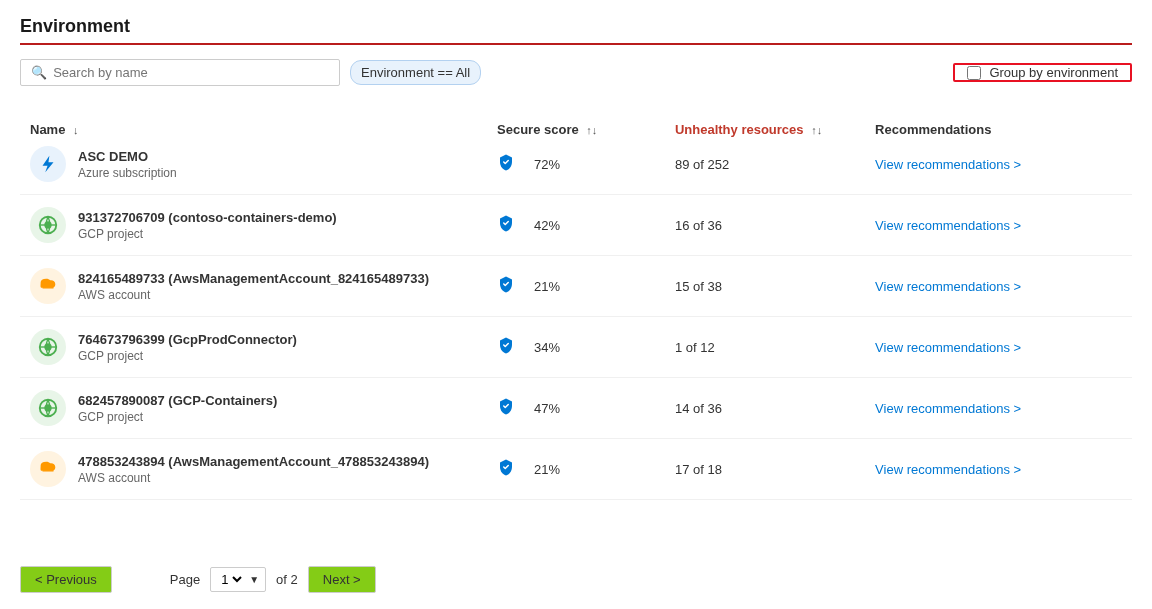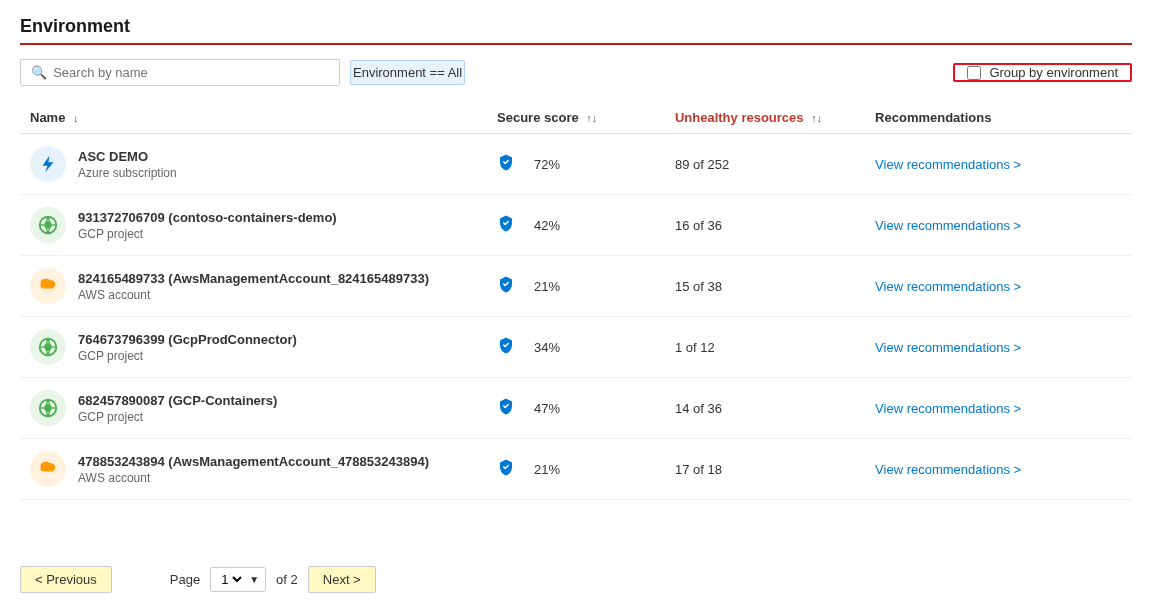--- a/index.html
+++ b/index.html
@@ -9,36 +9,36 @@
 
     .page-title { font-size: 18px; font-weight: 600; color: #1a1a1a; padding-bottom: 6px; border-bottom: 2px solid #b91c1c; display: inline-block; margin-bottom: 14px; }
 
     .toolbar { display: flex; align-items: center; justify-content: space-between; margin-bottom: 16px; }
     .toolbar-left { display: flex; align-items: center; gap: 10px; }
 
     .search-box { display: flex; align-items: center; border: 1px solid #ccc; border-radius: 2px; padding: 5px 10px; width: 320px; background: #fff; }
     .search-box input { border: none; outline: none; font-size: 13px; color: #555; width: 100%; background: transparent; }
     .search-icon-wrap { margin-right: 6px; color: #555; }
 
-    .filter-tag { background: #e8f2fc; border: 1px solid #b3d1f0; border-radius: 2px; padding: 4px 2px; font-size: 13px; color: #333; display: flex; align-items: center; gap: 4px; }
+    .filter-tag { background: #e8f2fc; border: 1px solid #b3d1f0; border-radius: 11px; padding: 4px 10px; font-size: 13px; color: #333; display: flex; align-items: center; gap: 4px; }
 
     .group-by-env { display: flex; align-items: center; gap: 8px; border: 2px solid #e81123; padding: 0 12px; border-radius: 2px; cursor: pointer; }
     .group-by-env input[type=checkbox] { width: 14px; height: 14px; cursor: pointer; }
     .group-by-env label { font-size: 13px; color: #333; cursor: pointer; white-space: nowrap; }
 
     .table-wrapper { flex: 1; overflow: hidden; position: relative; display: flex; flex-direction: column; }
 
     .table-scroll { flex: 1; overflow-y: auto; overflow-x: hidden; }
     .table-scroll::-webkit-scrollbar { width: 8px; }
     .table-scroll::-webkit-scrollbar-track { background: #f0f0f0; }
     .table-scroll::-webkit-scrollbar-thumb { background: #aaa; border-radius: 4px; }
 
     table { width: 100%; border-collapse: collapse; }
 
-    thead th { font-size: 13px; font-weight: 600; color: #333; padding: 8px 10px; border-bottom: 1px solid #e0e0e0; text-align: left; background: #fff; position: sticky; top: 0; z-index: 1; }
+    thead th { font-size: 13px; font-weight: 600; color: #333; padding: 8px 10px; border-bottom: 1px solid #e0e0e0; text-align: left; background: #fff; position: sticky; top: 12px; z-index: 1; }
     thead th .sort-icon { font-size: 11px; color: #555; margin-left: 4px; }
 
     tbody tr { border-bottom: 1px solid #f0f0f0; }
 
     td { padding: 12px 10px; vertical-align: middle; }
 
     .resource-cell { display: flex; align-items: center; gap: 12px; }
     .resource-icon { width: 36px; height: 36px; border-radius: 50%; display: flex; align-items: center; justify-content: center; font-size: 18px; flex-shrink: 0; }
 
     .resource-name { font-size: 13px; font-weight: 600; color: #333; }
@@ -46,21 +46,21 @@
 
     .secure-score { display: flex; align-items: center; gap: 19px; }
     .shield-icon { color: #0078d4; font-size: 16px; }
     .score-value { font-size: 13px; color: #333; }
 
     .unhealthy { font-size: 13px; color: #333; }
 
     .view-recommendations { color: #0078d4; font-size: 13px; cursor: pointer; text-decoration: none; }
 
     .pagination { display: flex; align-items: center; gap: 10px; margin-top: 12px; }
-    .page-btn { border: 1px solid #ccc; background: #fef9c3; padding: 5px 14px; border-radius: 2px; font-size: 13px; cursor: pointer; color: #333; display: flex; align-items: center; gap: 4px; }
+    .page-btn { border: 1px solid #ccc; background: #84cc16; padding: 5px 14px; border-radius: 2px; font-size: 13px; cursor: pointer; color: #333; display: flex; align-items: center; gap: 4px; }
     .page-label { font-size: 13px; color: #333; padding-left: 48px; }
     .page-select-wrap { display: flex; align-items: center; border: 1px solid #ccc; border-radius: 2px; padding: 3px 6px; background: #fff; gap: 4px; }
     .page-select-wrap select { border: none; outline: none; font-size: 13px; background: transparent; cursor: pointer; }
     .of-text { font-size: 13px; color: #333; }
 
     .col-name { width: 42%; }
     .col-score { width: 16%; }
     .col-unhealthy { width: 18%; }
     .col-recommendations { width: 24%; }
   </style>

